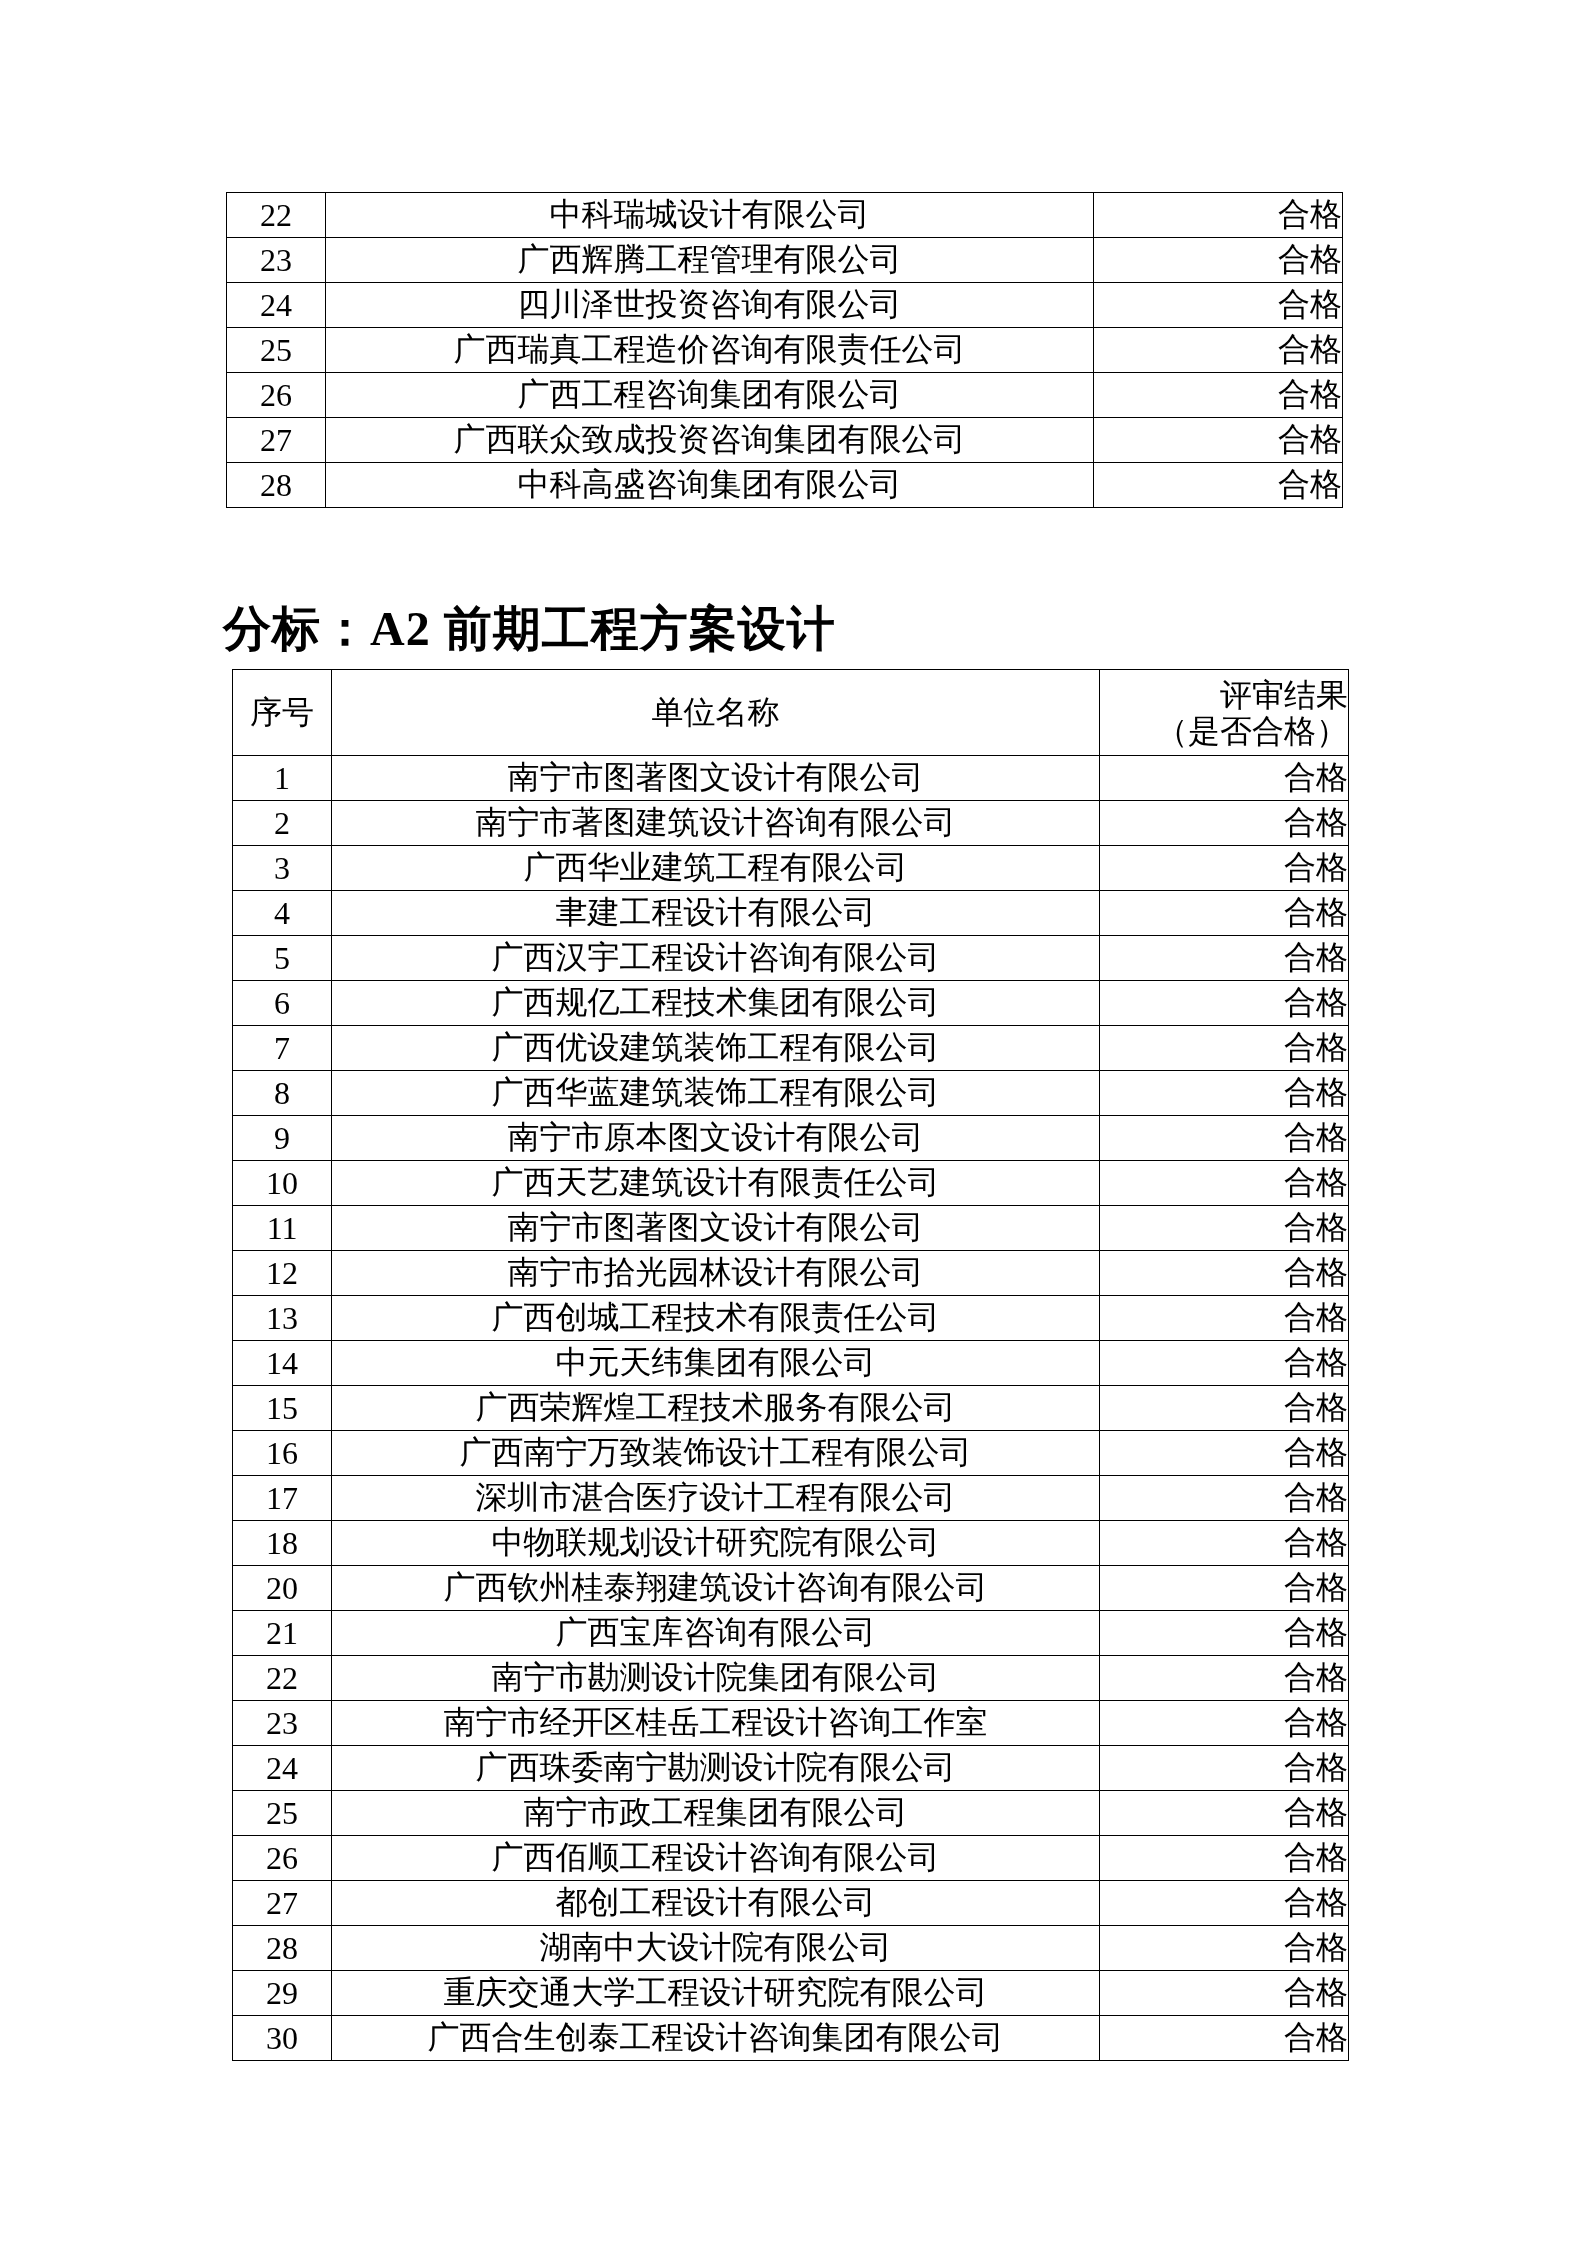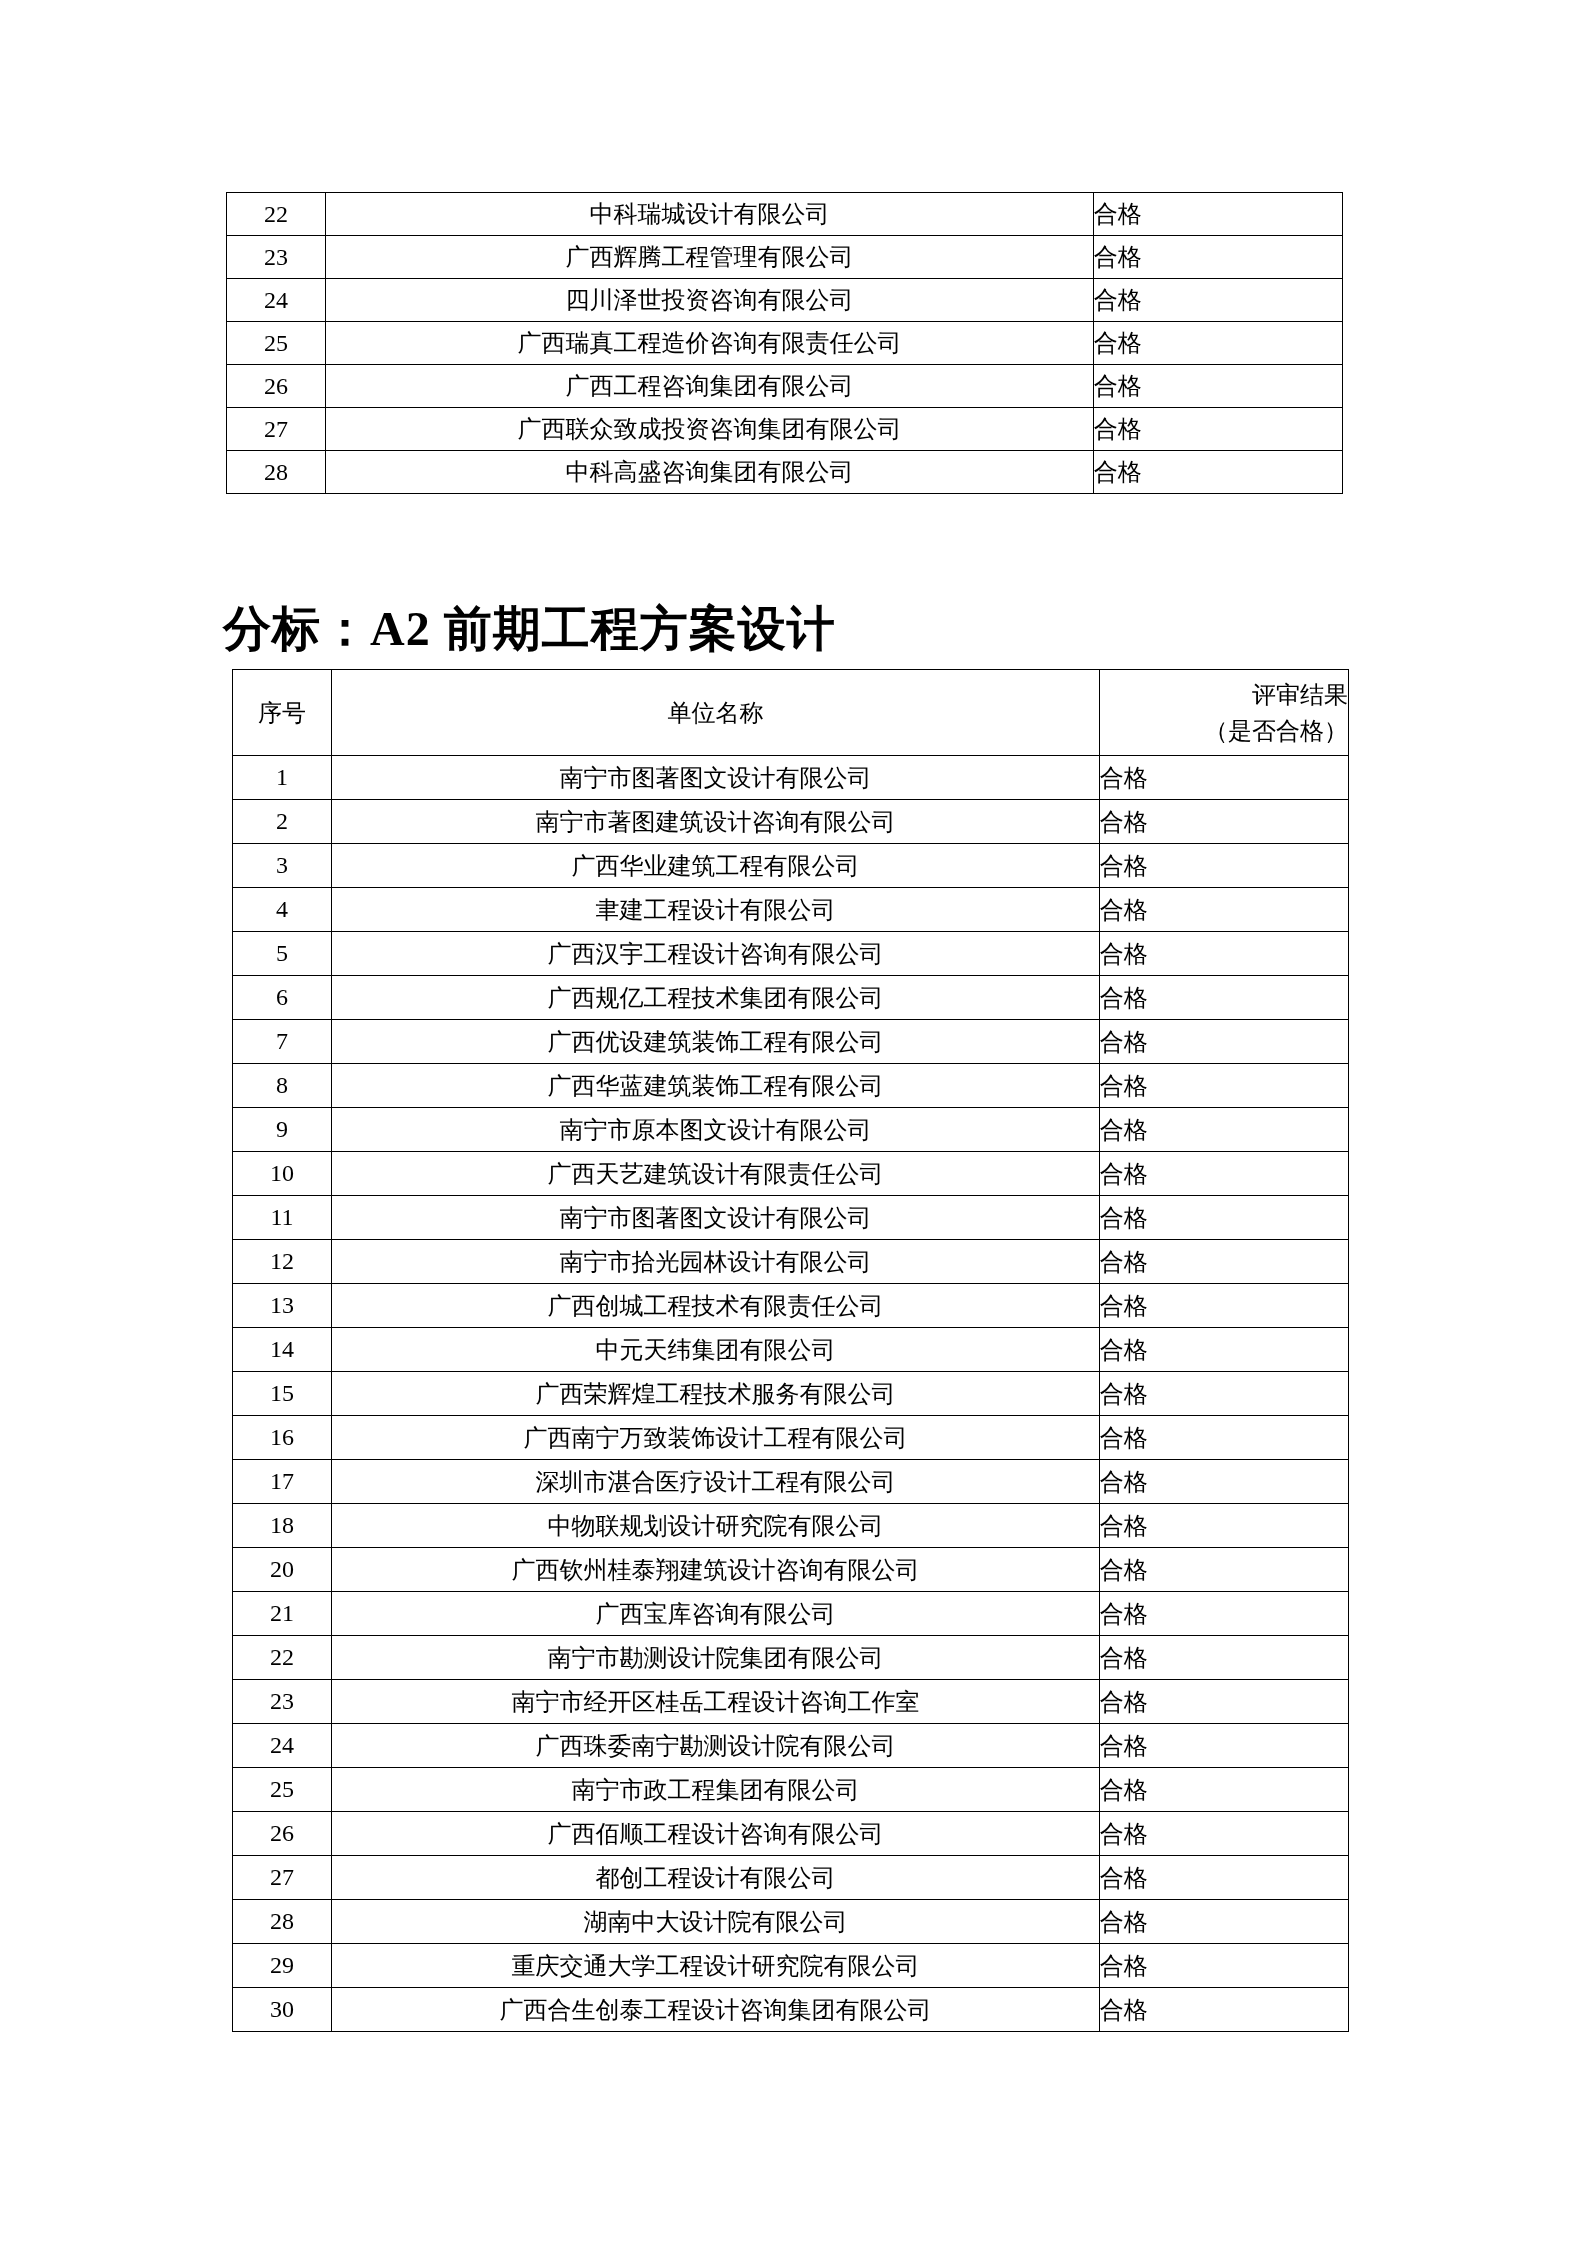--- a/index.html
+++ b/index.html
@@ -13,38 +13,38 @@
     height: 2245px;
     background: #ffffff;
     font-family: "Liberation Serif", "DejaVu Serif", serif;
     color: #000000;
     overflow: hidden;
   }
   table.review-table {
     border-collapse: collapse;
     table-layout: fixed;
     width: 1117px;
-    font-size: 24px;
+    font-size: 32px;
     color: #000000;
   }
   table.review-table td, table.review-table th {
     border: 1px solid #000000;
     padding: 0;
     overflow: hidden;
     white-space: nowrap;
     font-weight: normal;
     vertical-align: middle;
   }
   .col-index  { width: 99px;  }
   .col-name   { width: 767px; }
   .col-result { width: 249px; }
 
   td.c-index   { text-align: center; }
   td.c-name    { text-align: center; padding-left: 13px; }
-  td.c-result  { text-align: left; }
+  td.c-result  { text-align: right; }
 
   #table-a1 {
     position: absolute;
     left: 226px;
     top: 192px;
   }
   #table-a1 tr { height: 43px; }
 
   .section-title {
     position: absolute;

